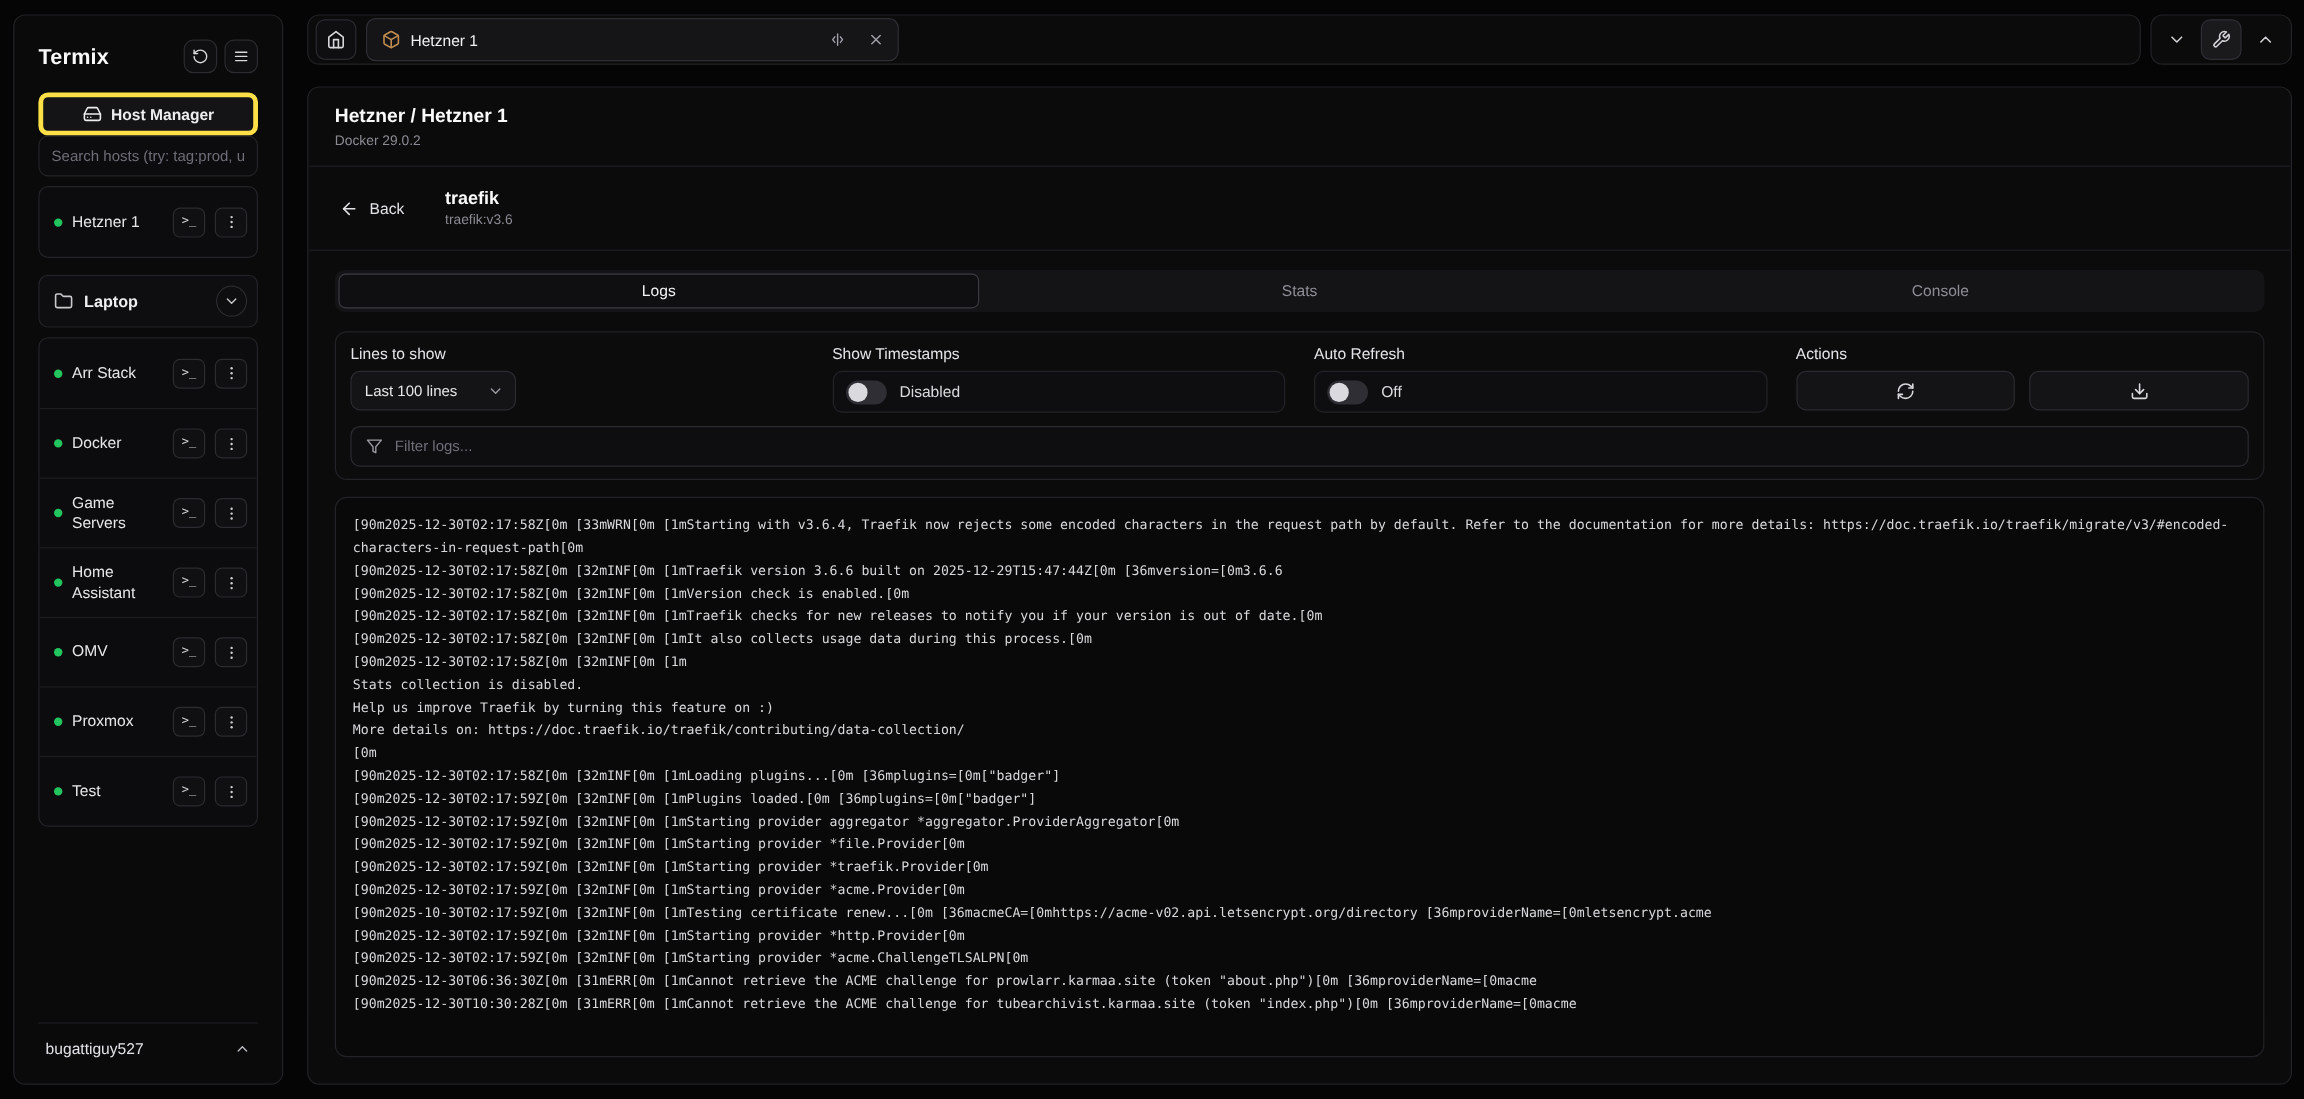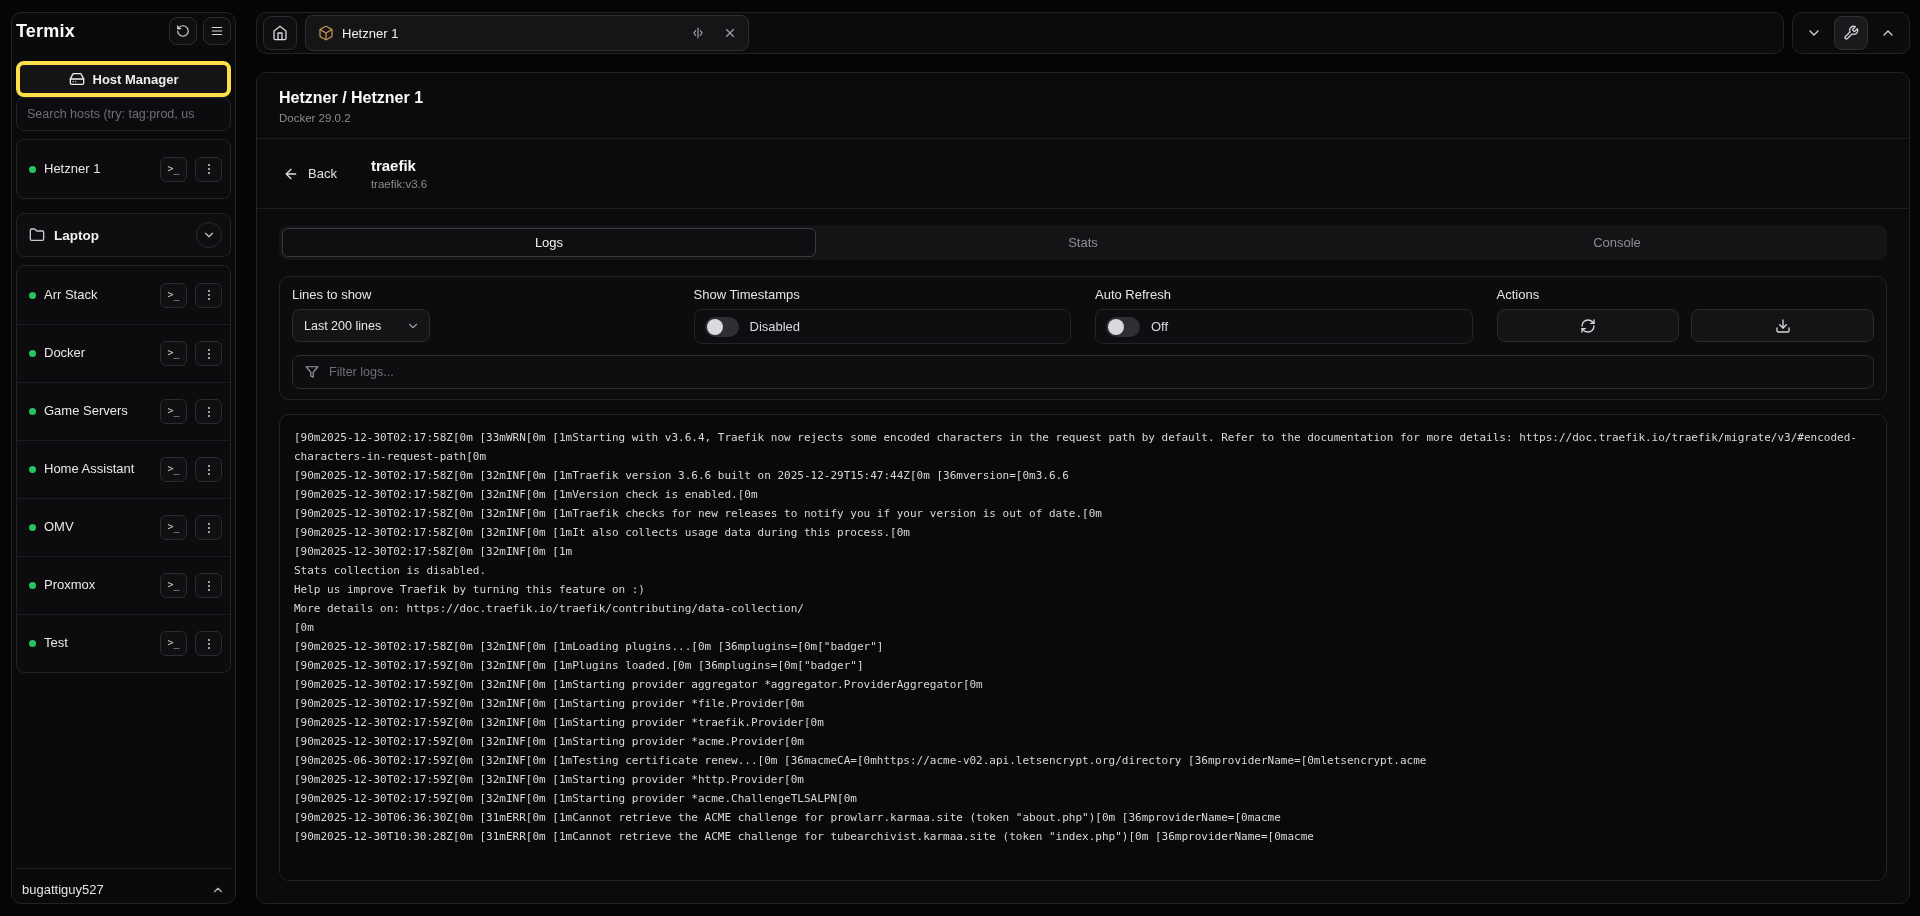--- a/index.html
+++ b/index.html
@@ -17,21 +17,21 @@
   .app { display:flex; width:1920px; height:916px; padding:12px 10px 12px 11px; gap:20px; }
 
   
   svg.ic { width:16px; height:16px; fill:none; stroke:currentColor; stroke-width:2; stroke-linecap:round; stroke-linejoin:round; flex:none; }
   svg.ic-sm { width:14px; height:14px; }
   svg.ic-fill { fill:currentColor; stroke:none; }
 
   
   .sidebar {
     width:225px; flex:none; display:flex; flex-direction:column;
-    background:#0a0a0b; border:1px solid #232327; border-radius:10px; padding:4px;
+    background:#0a0a0b; border:1px solid #232327; border-radius:10px; padding:20px;
   }
   .sb-header { display:flex; align-items:center; justify-content:space-between; height:28px; }
   .sb-title { font-size:18px; font-weight:700; letter-spacing:.2px; color:#fafafa; }
   .sb-header-btns { display:flex; gap:6px; }
   .icon-btn {
     width:28px; height:28px; display:flex; align-items:center; justify-content:center;
     background:#0f0f11; border:1px solid #2b2b30; border-radius:8px; color:#d8d8dc;
   }
   .host-manager-btn {
     margin-top:16px; height:36px; width:100%;
@@ -416,21 +416,21 @@
           <button class="seg-tab active">Logs</button>
           <button class="seg-tab">Stats</button>
           <button class="seg-tab">Console</button>
         </div>
 
       <div class="controls-card">
         <div class="controls-grid">
           <div>
             <div class="ctl-label">Lines to show</div>
             <button class="select-btn">
-              <span>Last 200 lines</span>
+              <span>Last 100 lines</span>
               <svg class="ic ic-sm chev" viewBox="0 0 24 24">
                   <path d="m6 9 6 6 6-6"></path>
                 </svg>
             </button>
           </div>
           <div>
             <div class="ctl-label">Show Timestamps</div>
             <div class="toggle-box">
               <span class="toggle">
                   <span class="knob"></span>
@@ -486,21 +486,21 @@
           <div class="log-line">Stats collection is disabled.</div>
           <div class="log-line">Help us improve Traefik by turning this feature on :)</div>
           <div class="log-line">More details on: https://doc.traefik.io/traefik/contributing/data-collection/</div>
           <div class="log-line">[0m</div>
           <div class="log-line">[90m2025-12-30T02:17:58Z[0m [32mINF[0m [1mLoading plugins...[0m [36mplugins=[0m["badger"]</div>
           <div class="log-line">[90m2025-12-30T02:17:59Z[0m [32mINF[0m [1mPlugins loaded.[0m [36mplugins=[0m["badger"]</div>
           <div class="log-line">[90m2025-12-30T02:17:59Z[0m [32mINF[0m [1mStarting provider aggregator *aggregator.ProviderAggregator[0m</div>
           <div class="log-line">[90m2025-12-30T02:17:59Z[0m [32mINF[0m [1mStarting provider *file.Provider[0m</div>
           <div class="log-line">[90m2025-12-30T02:17:59Z[0m [32mINF[0m [1mStarting provider *traefik.Provider[0m</div>
           <div class="log-line">[90m2025-12-30T02:17:59Z[0m [32mINF[0m [1mStarting provider *acme.Provider[0m</div>
-          <div class="log-line">[90m2025-06-30T02:17:59Z[0m [32mINF[0m [1mTesting certificate renew...[0m [36macmeCA=[0mhttps://acme-v02.api.letsencrypt.org/directory [36mproviderName=[0mletsencrypt.acme</div>
+          <div class="log-line">[90m2025-10-30T02:17:59Z[0m [32mINF[0m [1mTesting certificate renew...[0m [36macmeCA=[0mhttps://acme-v02.api.letsencrypt.org/directory [36mproviderName=[0mletsencrypt.acme</div>
           <div class="log-line">[90m2025-12-30T02:17:59Z[0m [32mINF[0m [1mStarting provider *http.Provider[0m</div>
           <div class="log-line">[90m2025-12-30T02:17:59Z[0m [32mINF[0m [1mStarting provider *acme.ChallengeTLSALPN[0m</div>
           <div class="log-line">[90m2025-12-30T06:36:30Z[0m [31mERR[0m [1mCannot retrieve the ACME challenge for prowlarr.karmaa.site (token "about.php")[0m [36mproviderName=[0macme</div>
           <div class="log-line">[90m2025-12-30T10:30:28Z[0m [31mERR[0m [1mCannot retrieve the ACME challenge for tubearchivist.karmaa.site (token "index.php")[0m [36mproviderName=[0macme</div>
         </div>
     </section>
   </div>
 </div>
 
 </body></html>

